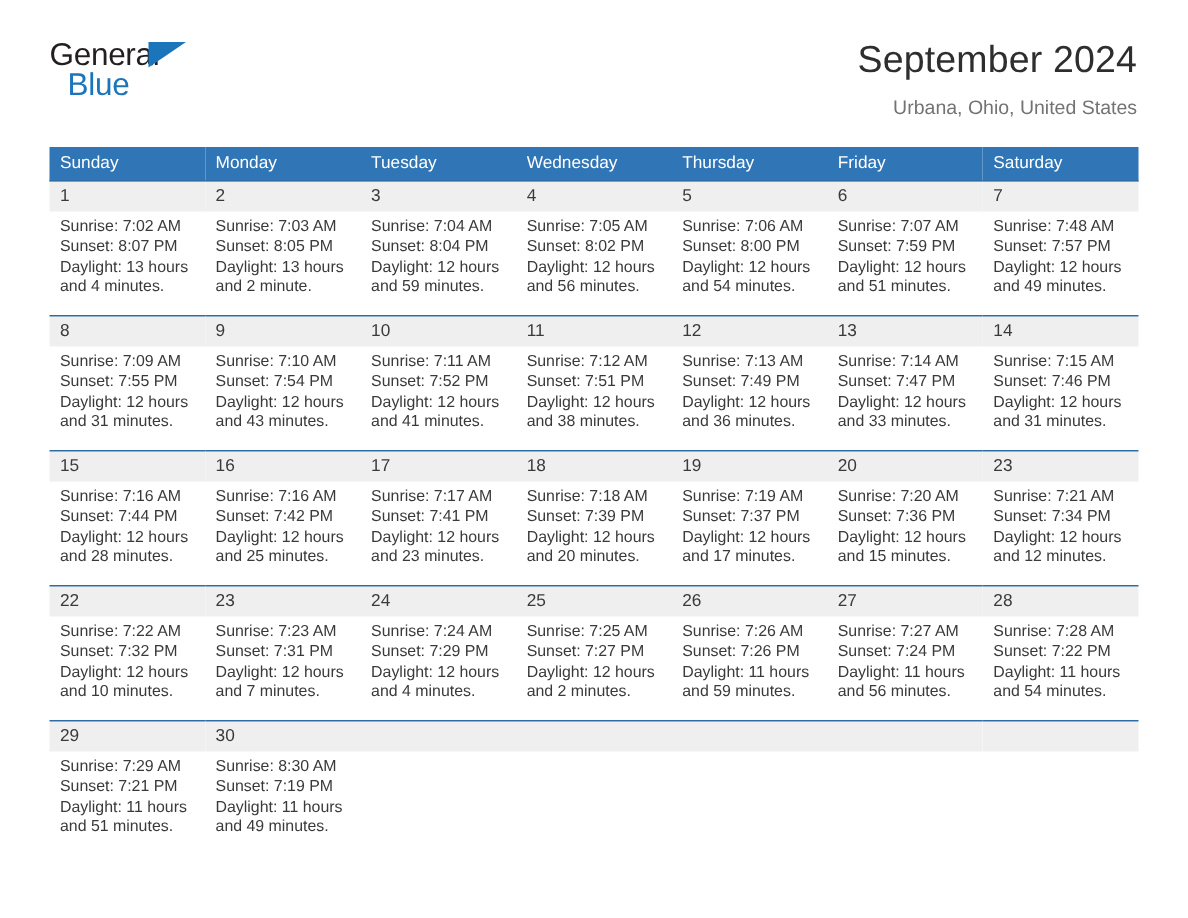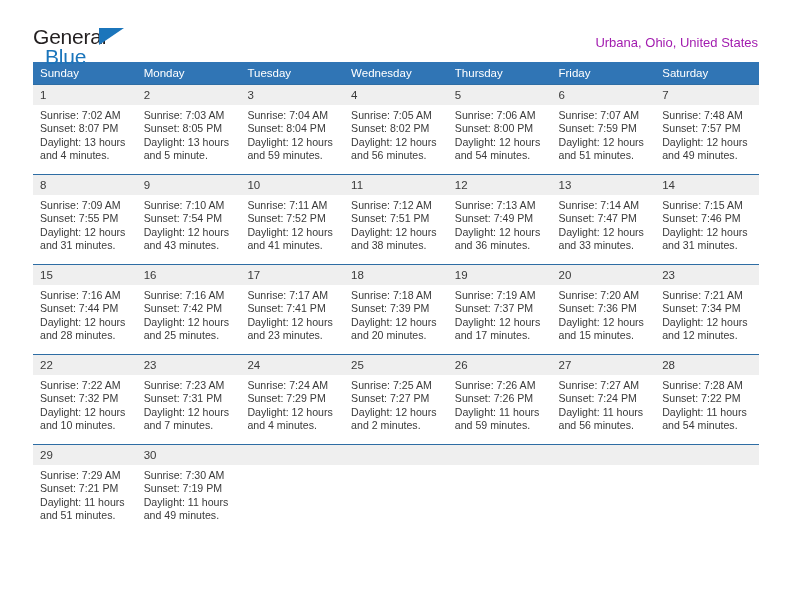--- a/index.html
+++ b/index.html
@@ -21,21 +21,21 @@
     position: relative;
     padding: 0;
   }
 
   
   .top-bar {
     display: flex;
     align-items: flex-start;
     justify-content: space-between;
     padding: 26px 34px 0 33px;
-    height: 62px;
+    height: 98px;
   }
   .logo {
     position: relative;
     width: 112px;
     height: 46px;
     line-height: 1;
     user-select: none;
   }
   .logo-general {
     font-size: 21px;
@@ -72,21 +72,21 @@
   .cal-title {
     font-size: 25px;
     font-weight: normal;
     color: #2e2e2e;
     line-height: 1.15;
     margin: 0;
     letter-spacing: 0.1px;
   }
   .cal-subtitle {
     font-size: 13px;
-    color: #a21caf;
+    color: #737373;
     margin: 9px 0 0 0;
     line-height: 1.2;
   }
 
   
   .cal-wrap {
     padding: 0 33px;
   }
   table.calendar {
     width: 726px;
@@ -139,20 +139,21 @@
 
 <div class="page">
 
   <div class="top-bar">
     <div class="logo">
       <span class="logo-general">General</span>
       <span class="logo-tri"></span>
       <span class="logo-blue">Blue</span>
     </div>
     <div class="title-block">
+      <h1 class="cal-title">September 2024</h1>
       <p class="cal-subtitle">Urbana, Ohio, United States</p>
     </div>
   </div>
 
   <div class="cal-wrap">
     <table class="calendar">
       <thead>
         <tr>
           <th>Sunday</th>
           <th>Monday</th>
@@ -174,21 +175,21 @@
               <div>Daylight: 13 hours</div>
               <div>and 4 minutes.</div>
             </div>
           </td>
           <td class="day">
             <div class="daynum">2</div>
             <div class="details">
               <div>Sunrise: 7:03 AM</div>
               <div>Sunset: 8:05 PM</div>
               <div>Daylight: 13 hours</div>
-              <div>and 5 minute.</div>
+              <div>and 2 minute.</div>
             </div>
           </td>
           <td class="day">
             <div class="daynum">3</div>
             <div class="details">
               <div>Sunrise: 7:04 AM</div>
               <div>Sunset: 8:04 PM</div>
               <div>Daylight: 12 hours</div>
               <div>and 59 minutes.</div>
             </div>
@@ -435,21 +436,21 @@
             <div class="details">
               <div>Sunrise: 7:29 AM</div>
               <div>Sunset: 7:21 PM</div>
               <div>Daylight: 11 hours</div>
               <div>and 51 minutes.</div>
             </div>
           </td>
           <td class="day">
             <div class="daynum">30</div>
             <div class="details">
-              <div>Sunrise: 7:30 AM</div>
+              <div>Sunrise: 8:30 AM</div>
               <div>Sunset: 7:19 PM</div>
               <div>Daylight: 11 hours</div>
               <div>and 49 minutes.</div>
             </div>
           </td>
           <td class="day empty">
             <div class="daynum"></div>
           </td>
           <td class="day empty">
             <div class="daynum"></div>

